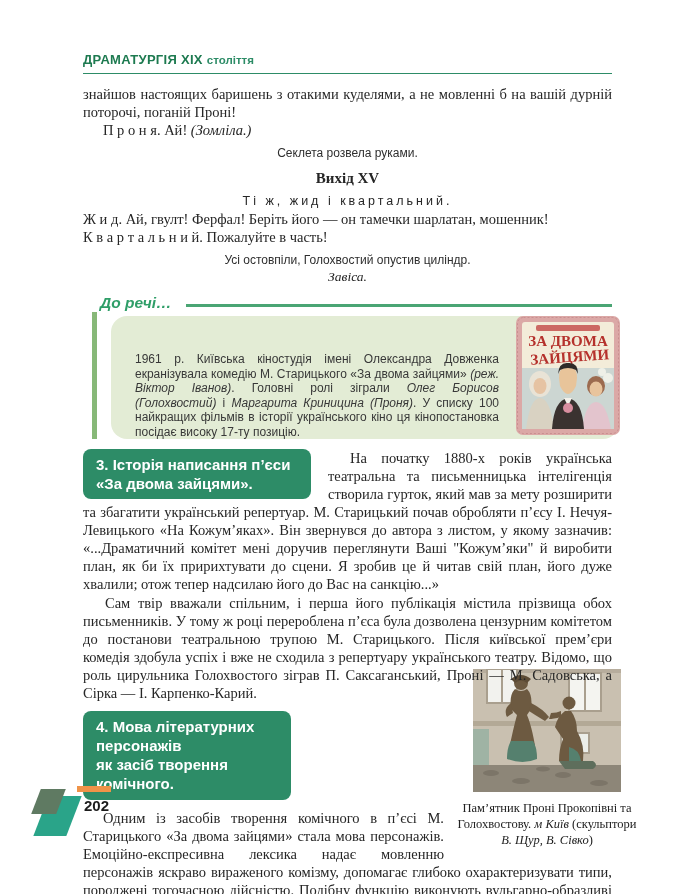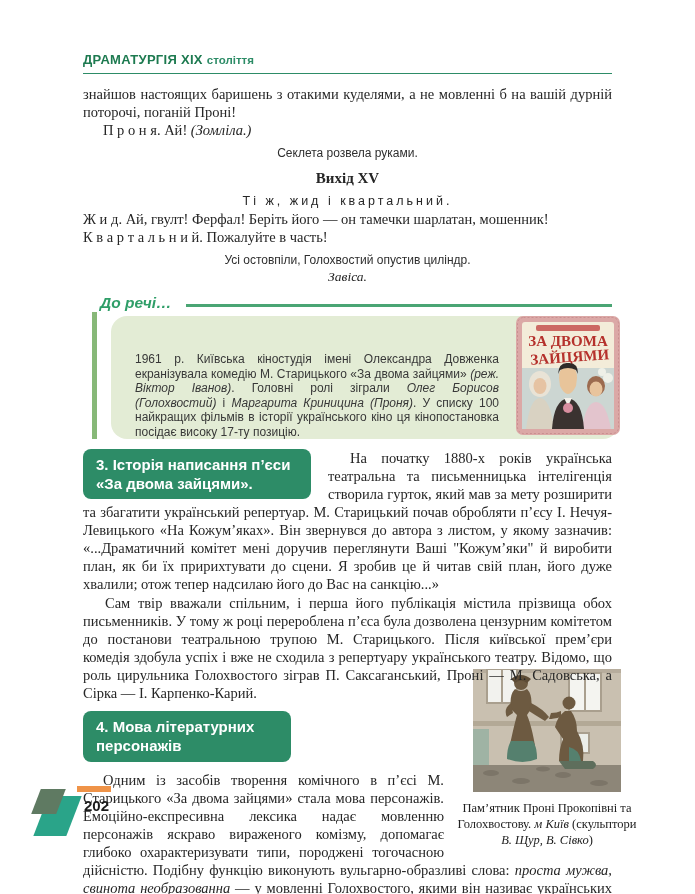--- a/index.html
+++ b/index.html
@@ -165,20 +165,21 @@
           <circle cx="96" cy="34" r="6.5" fill="#6d5a41"></circle>
           <path d="M92 42 Q84 48 82 58 L90 70 Q86 80 86 92 L110 92 Q112 76 104 62 Q104 50 98 42 Z" fill="#6d5a41"></path>
           <path d="M88 48 Q80 50 76 50 L78 44 Q84 44 88 42 Z" fill="#6d5a41"></path>
           <path d="M86 92 L120 92 Q126 96 120 100 L92 100 Z" fill="#5e6e5c"></path>
           <path d="M96 78 Q106 80 108 92 L96 92 Z" fill="#55806e"></path>
         </svg>
         <figcaption><span>Пам’ятник Проні Прокопівні та Голохвостову. </span><span class="it">м Київ</span><span> (скульптори </span><span class="it">В. Щур, В. Сівко</span><span>)</span></figcaption>
       </figure>
       <div class="hbox hbox4">
         <div>4. Мова літературних персонажів</div>
+        <div>як засіб творення комічного.</div>
       </div>
       <p class="para para4 indent"><span>Одним із засобів творення комічного в п’єсі М. Старицького «За двома зайцями» стала мова персонажів. Емоційно-експресивна лексика надає мовленню персонажів яскраво вираженого комізму, допомагає глибоко охарактеризувати типи, породжені тогочасною дійсністю. Подібну функцію виконують вульгарно-образливі слова: </span><span class="it">проста мужва, свинота необразованна</span><span> — у мовленні Голохвостого, якими він називає українських селян і бідних міщан. Комічний ефект таких слів виникає внаслідок того, що сам Голохвостий  —</span></p>
     </div>
 
   </div>
 
   <div class="corner">
     <div class="shape-teal"></div>
     <div class="shape-dark"></div>
     <div class="orange-bar"></div>

